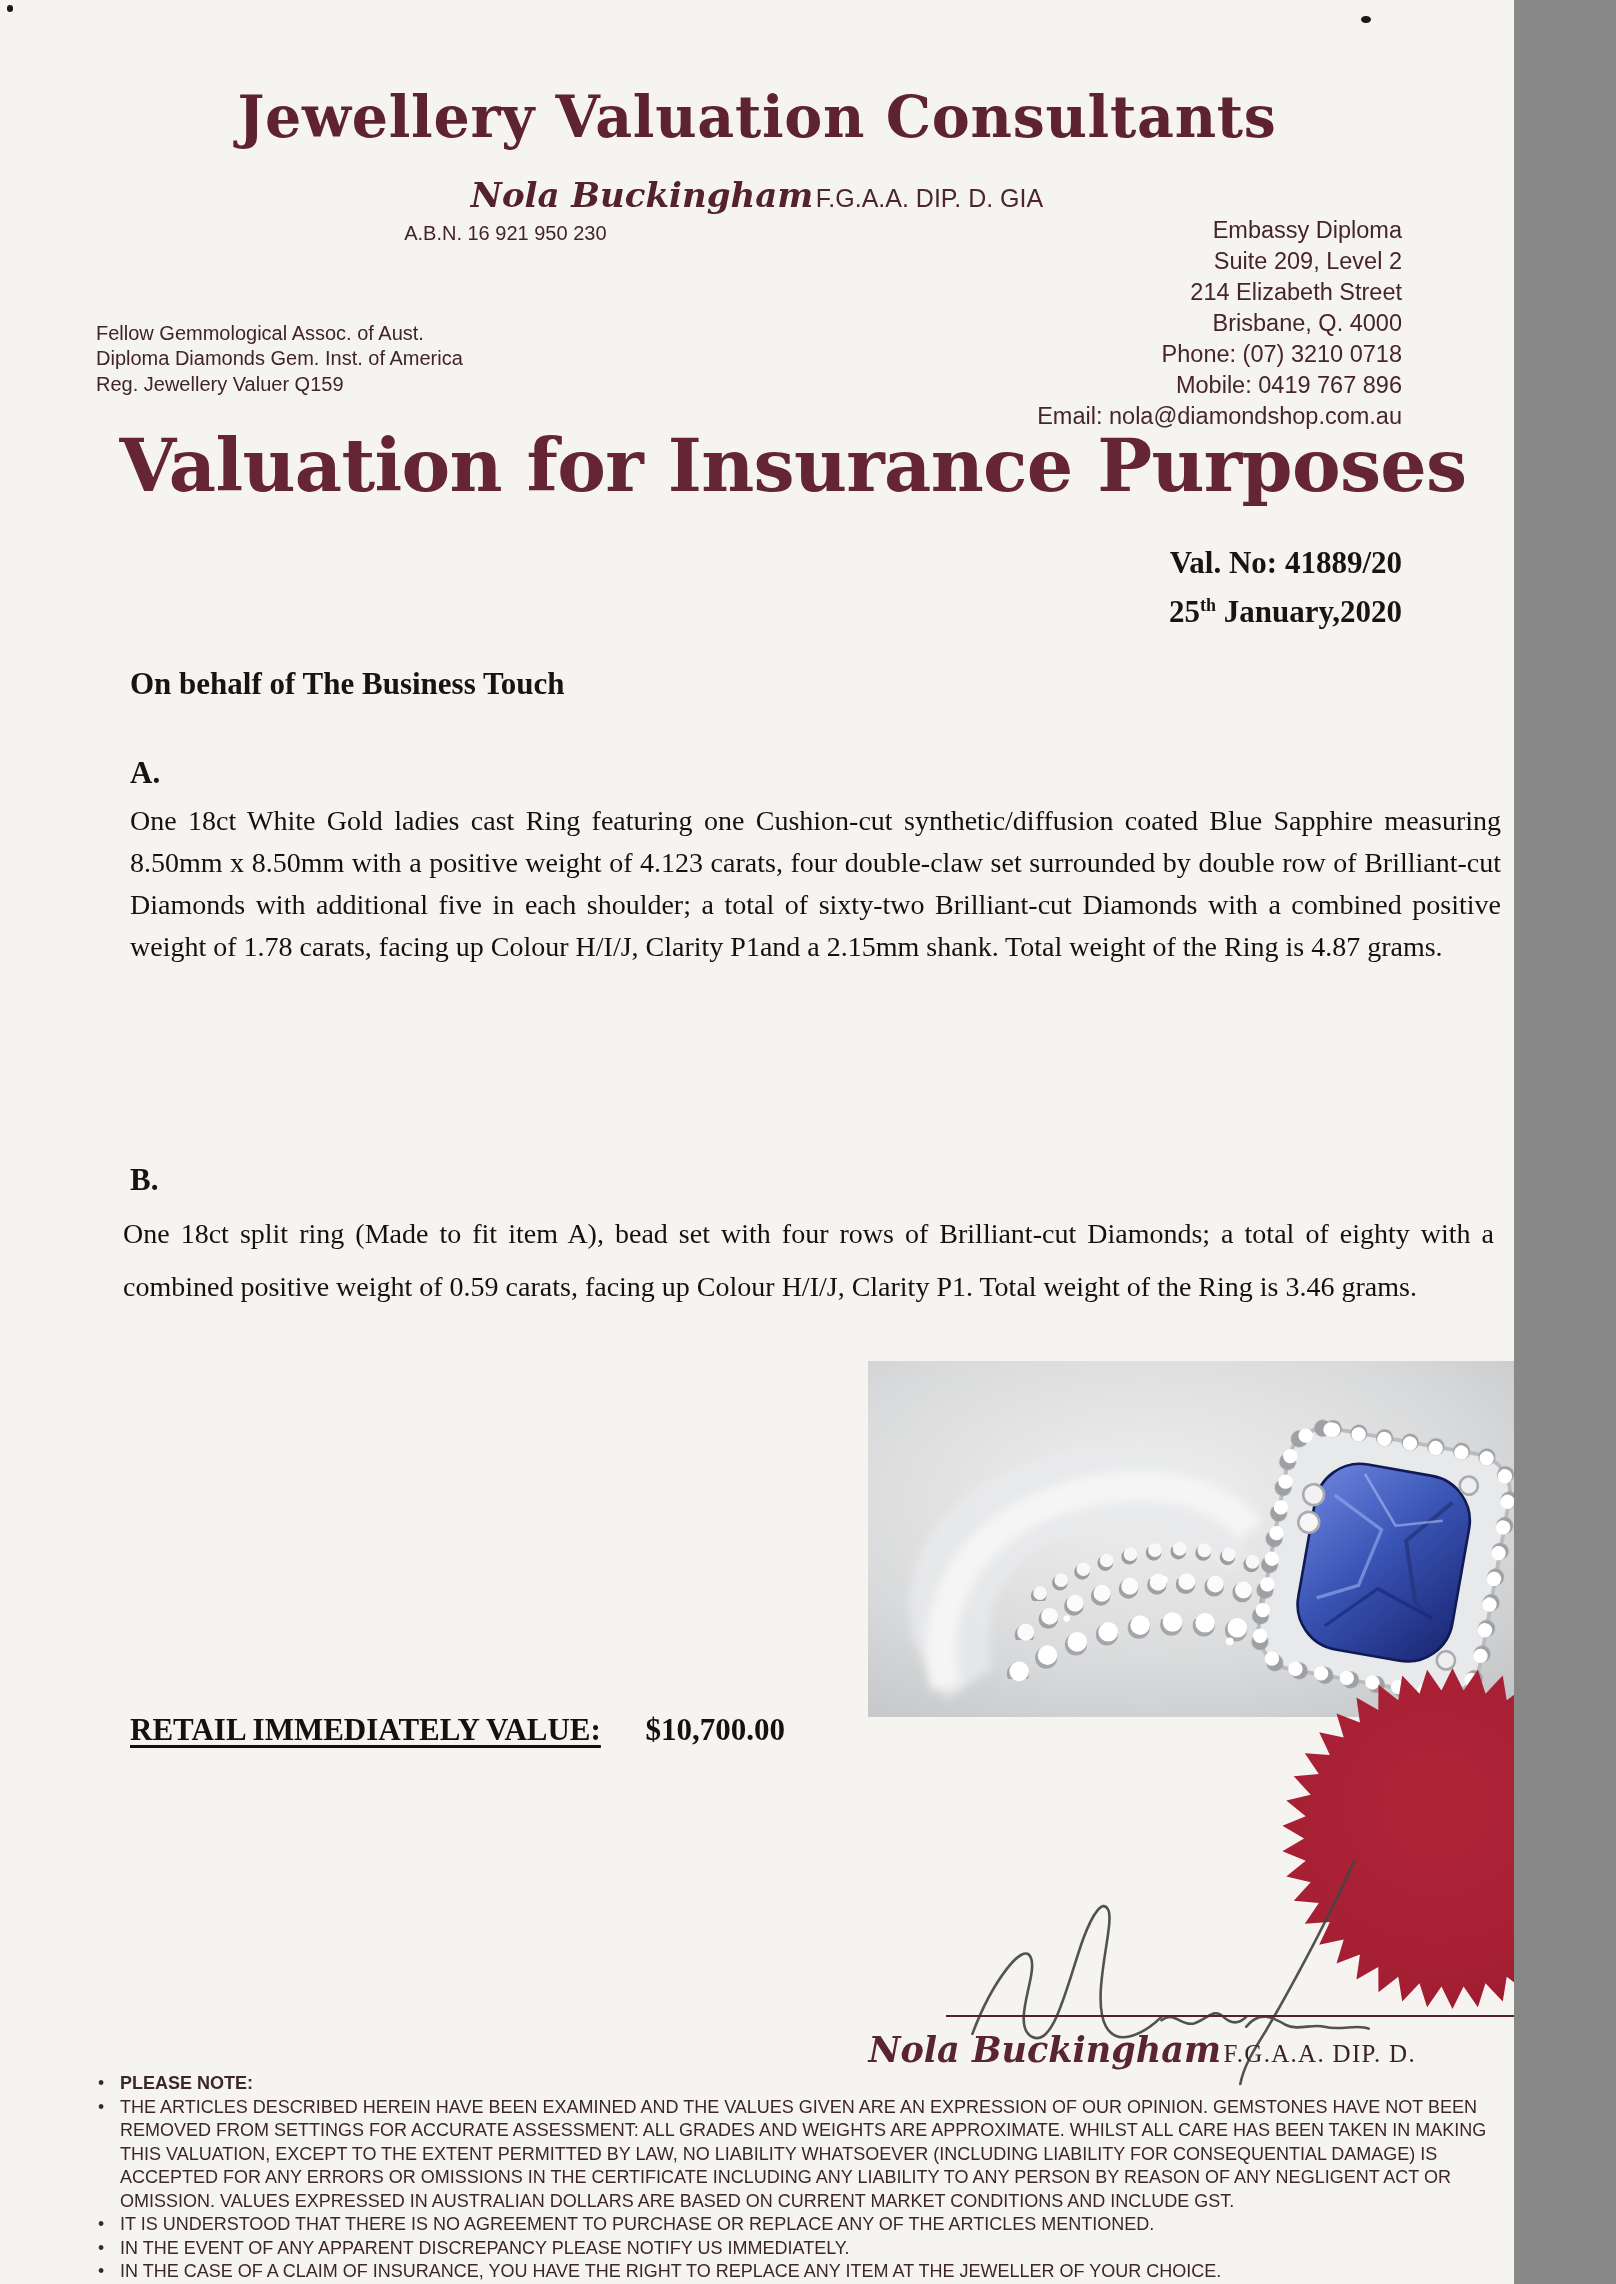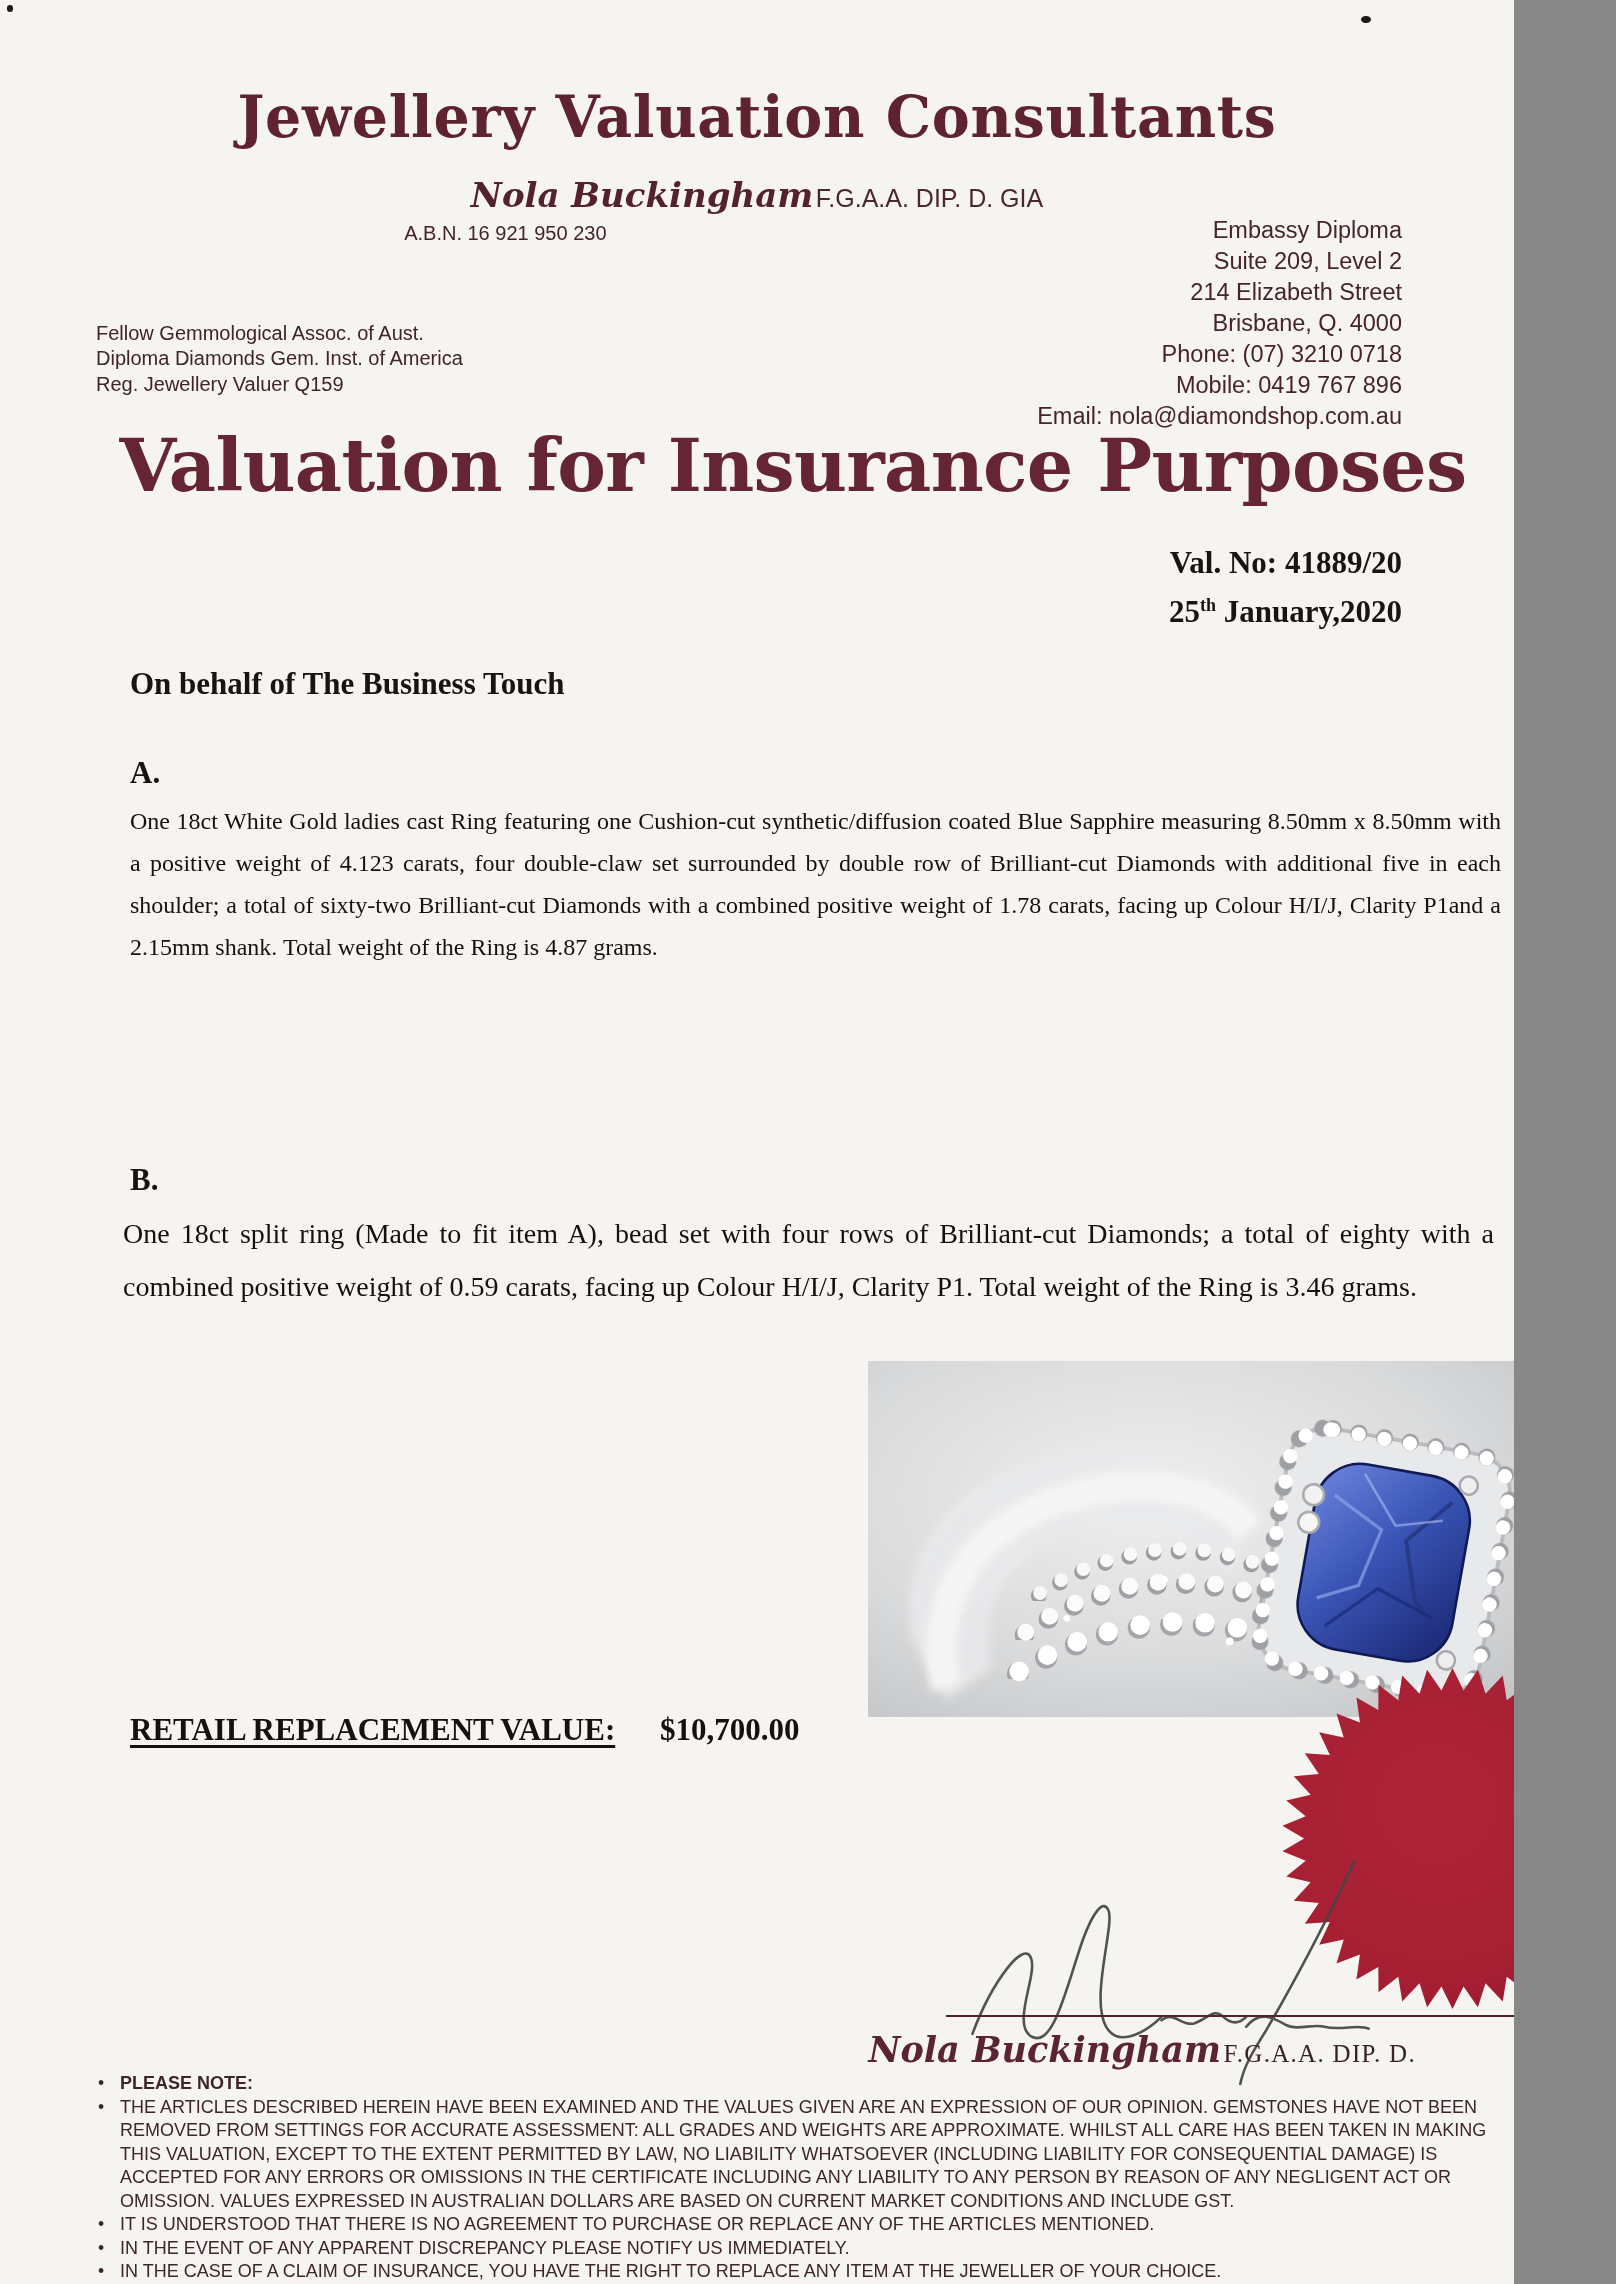--- a/index.html
+++ b/index.html
@@ -45,21 +45,21 @@
   }
   .val-meta sup{font-size:18px;}
   .client-line{
     position:absolute; top:666px; left:130px;
     font-weight:700; font-size:31px; color:#181410;
   }
   
   .item-a-label{position:absolute; top:755px; left:130px; font-weight:700; font-size:31px;}
   .item-a-text{
     position:absolute; top:800px; left:130px; width:1371px;
-    font-size:24px; line-height:42px; text-align:justify; color:#14110e;
+    font-size:28px; line-height:42px; text-align:justify; color:#14110e;
   }
   .item-b-label{position:absolute; top:1162px; left:130px; font-weight:700; font-size:31px;}
   .item-b-text{
     position:absolute; top:1207px; left:123px; width:1371px;
     font-size:28px; line-height:53px; text-align:justify; color:#14110e;
   }
   
   .ring-photo{position:absolute; top:1361px; left:868px; width:670px; height:356px;}
   
   .value-line{position:absolute; top:1712px; left:130px; font-weight:700; font-size:31px; color:#14110e;}
@@ -175,21 +175,21 @@
       <circle cx="900" cy="170" r="14" fill="#eeeeef" stroke="#a9abae" stroke-width="4"></circle>
       <circle cx="912" cy="440" r="14" fill="#eeeeef" stroke="#a9abae" stroke-width="4"></circle>
     </g>
 
     <circle cx="305" cy="395" r="5" fill="#ffffff"></circle>
     <circle cx="455" cy="335" r="5" fill="#ffffff"></circle>
     <circle cx="555" cy="430" r="6" fill="#ffffff"></circle>
   </svg>
 
   <div class="value-line">
-    <span class="value-label">RETAIL REPLACEMENT VALUE:</span>
+    <span class="value-label">RETAIL IMMEDIATELY VALUE:</span>
     <span class="value-amount">$10,700.00</span>
   </div>
 
   <svg class="seal" viewBox="0 0 530 530">
     <defs>
       <radialGradient id="sealGrad" cx="45%" cy="40%" r="75%">
         <stop offset="0%" stop-color="#b12438"></stop>
         <stop offset="70%" stop-color="#a51f33"></stop>
         <stop offset="100%" stop-color="#8d1527"></stop>
       </radialGradient>

